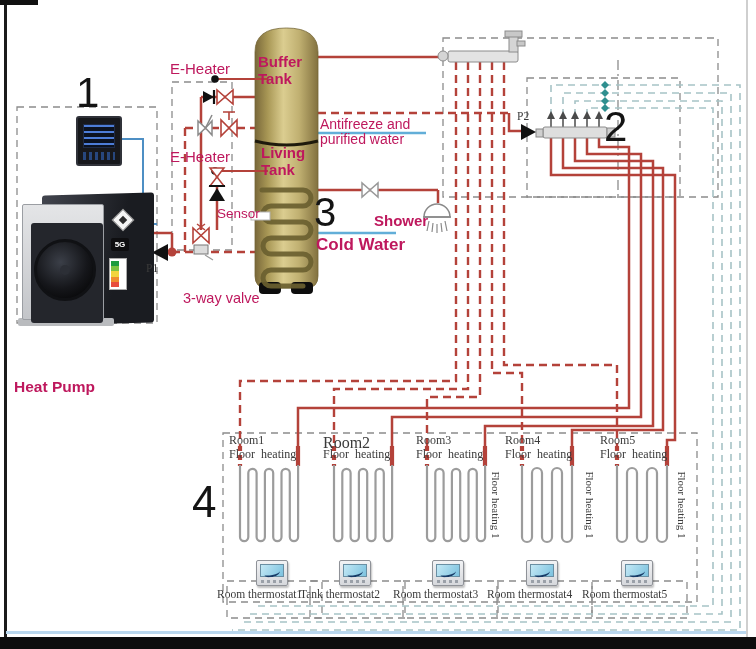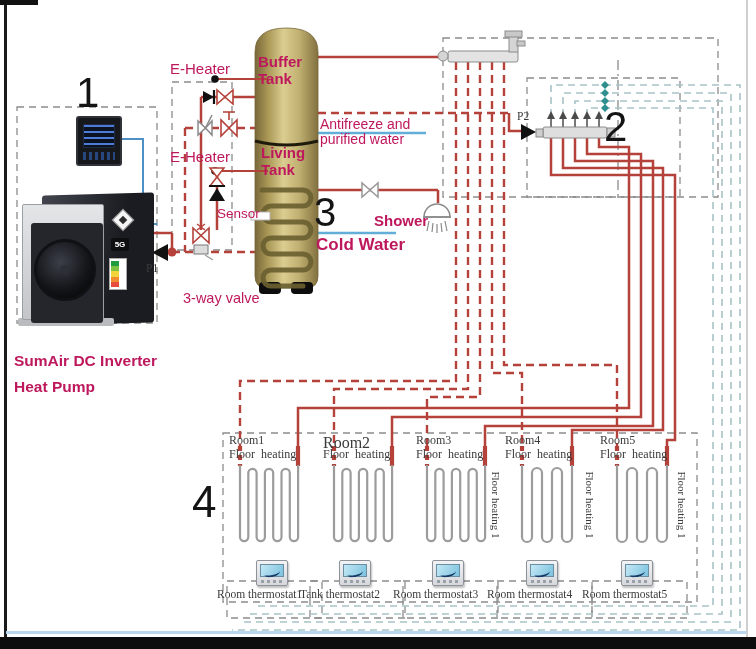--- a/index.html
+++ b/index.html
@@ -260,21 +260,20 @@
 <div class="lb pre ctr" style="left:261px;top:145px;width:60px;font-size:15px;font-weight:700;">Living
 Tank</div>
 <div class="lb pre ctr" style="left:320px;top:117px;width:130px;font-size:14px;font-weight:400;">Antifreeze and
 purified water</div>
 <div class="lb" style="left:374px;top:213px;font-size:15px;font-weight:700;">Shower</div>
 <div class="lb" style="left:316px;top:236px;font-size:17px;font-weight:700;text-align:center;">Cold Water</div>
 <div class="lb" style="left:217px;top:207px;font-size:13.5px;font-weight:500;">Sensor</div>
 <div class="lb" style="left:183px;top:256px;font-size:14.5px;font-weight:500;margin-top:35px;">3-way valve</div>
 <div class="lb serif" style="left:146px;top:262px;font-size:11.5px;font-family:'Liberation Serif',serif;">P1</div>
 <div class="lb serif" style="left:517px;top:110px;font-size:11.5px;font-family:'Liberation Serif',serif;">P2</div>
-<div class="lb ctr" style="left:14px;top:352px;width:140px;font-size:15.5px;font-weight:700;">SumAir DC Inverter</div>
 <div class="lb ctr" style="left:14px;top:378px;width:124px;font-size:15.5px;font-weight:700;">Heat Pump</div>
 
 
 <div class="lb serif ctr" style="left:229px;top:434px;width:80px;font-size:12px;">Room1</div>
 <div class="lb serif ctr" style="left:229px;top:448px;width:80px;font-size:12px;word-spacing:3px;">Floor heating</div>
 <div class="lb serif ctr" style="left:323px;top:434px;width:80px;font-size:16px;">Room2</div>
 <div class="lb serif ctr" style="left:323px;top:448px;width:80px;font-size:12px;word-spacing:3px;">Floor heating</div>
 <div class="lb serif ctr" style="left:416px;top:434px;width:80px;font-size:12px;">Room3</div>
 <div class="lb serif ctr" style="left:416px;top:448px;width:80px;font-size:12px;word-spacing:3px;">Floor heating</div>
 <div class="lb serif ctr" style="left:505px;top:434px;width:84px;font-size:12px;">Room4</div>

